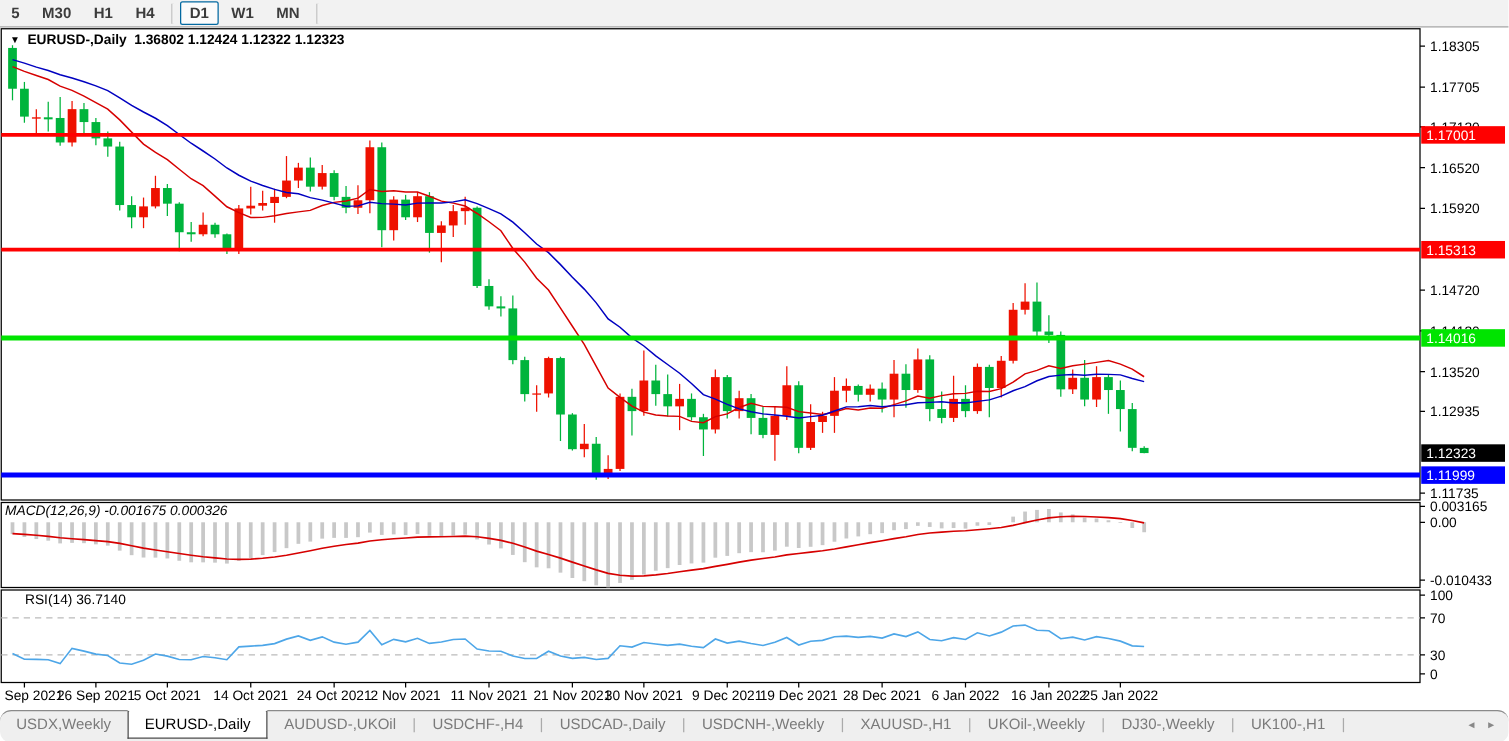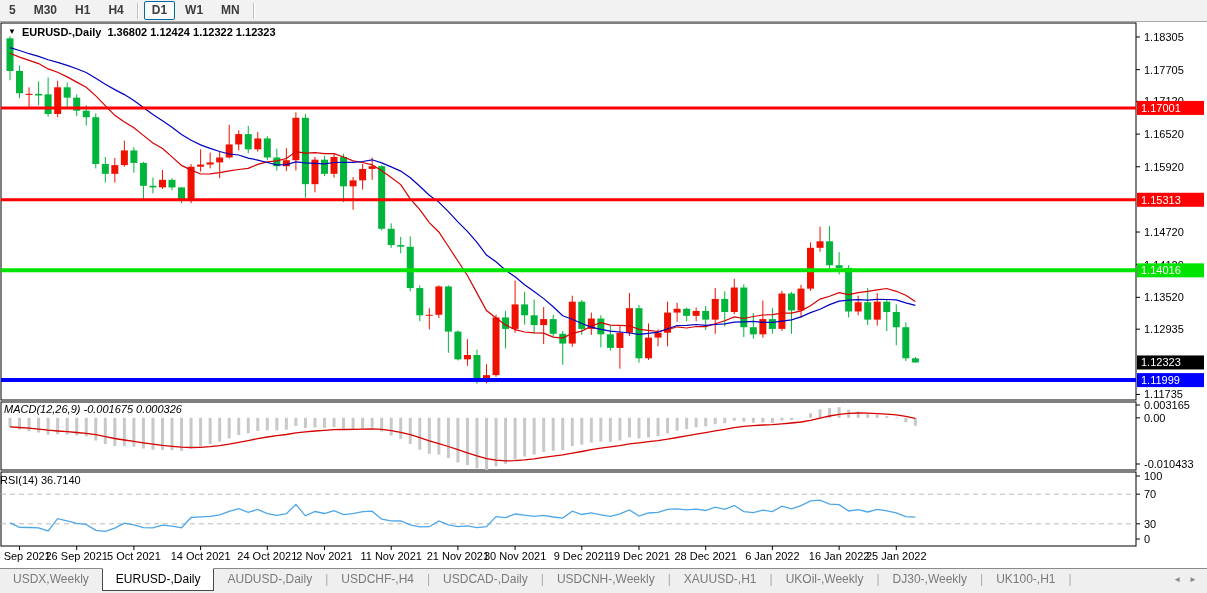--- a/index.html
+++ b/index.html
@@ -11,27 +11,27 @@
   .tf-btn{font-size:12px;font-weight:bold;color:#3c3c3c;padding:1px 7px;margin:0 1px;
     border:1px solid transparent;border-radius:2px;line-height:15px;cursor:default;}
   .tf-btn.active{background:#fbfbfb;border:1px solid #0369a1;}
   .tf-sep{width:1px;height:16px;background:#c0c0c0;border-right:1px solid #fff;margin:0 4px;}
 
   
   .flt{position:absolute;font-size:11px;color:#000;white-space:pre;z-index:5;}
   #chart-title{left:8px;top:26px;font-weight:bold;display:flex;align-items:center;gap:6px;}
   #chart-title .caret{font-size:8px;line-height:10px;}
   #macd-label{left:4px;top:403px;font-style:italic;}
-  #rsi-label{left:0;top:474px;}
+  #rsi-label{left:20px;top:474px;}
 
   svg text{font-family:"Liberation Sans",sans-serif;}
 
   
   #tabbar{position:absolute;left:0;top:568px;width:1207px;height:25px;background:#efefef;
-    border-top:1px solid #8a8a8a;display:flex;align-items:flex-start;}
+    border-top:1px solid #8a8a8a;display:flex;align-items:flex-start;border-radius:9px;}
   .tab{font-size:12px;color:#7a7a7a;padding:3px 13px 0 13px;height:19px;cursor:default;white-space:nowrap;}
   .tab.active{background:#fff;color:#000;border:1px solid #4a4a4a;border-top:1px solid #fff;
     margin-top:-1px;padding-top:3px;height:18px;}
   .tab-sep{color:#aaa;font-size:12px;padding-top:3px;}
   #tab-scroll{margin-left:auto;display:flex;gap:8px;padding:6px 10px 0 0;color:#888;font-size:8px;}
 </style>
 </head>
 <body>
 
 <div id="app">
@@ -644,21 +644,21 @@
     <span class="caret">▼</span>
     <span>EURUSD-,Daily</span>
     <span>1.36802 1.12424 1.12322 1.12323</span>
   </div>
   <div class="flt" id="macd-label">MACD(12,26,9) -0.001675 0.000326</div>
   <div class="flt" id="rsi-label">RSI(14) 36.7140</div>
 
   <div id="tabbar">
       <div class="tab">USDX,Weekly</div>
       <div class="tab active">EURUSD-,Daily</div>
-      <div class="tab">AUDUSD-,Daily</div>
+      <div class="tab">AUDUSD-,UKOil</div>
       <div class="tab-sep">|</div>
       <div class="tab">USDCHF-,H4</div>
       <div class="tab-sep">|</div>
       <div class="tab">USDCAD-,Daily</div>
       <div class="tab-sep">|</div>
       <div class="tab">USDCNH-,Weekly</div>
       <div class="tab-sep">|</div>
       <div class="tab">XAUUSD-,H1</div>
       <div class="tab-sep">|</div>
       <div class="tab">UKOil-,Weekly</div>

